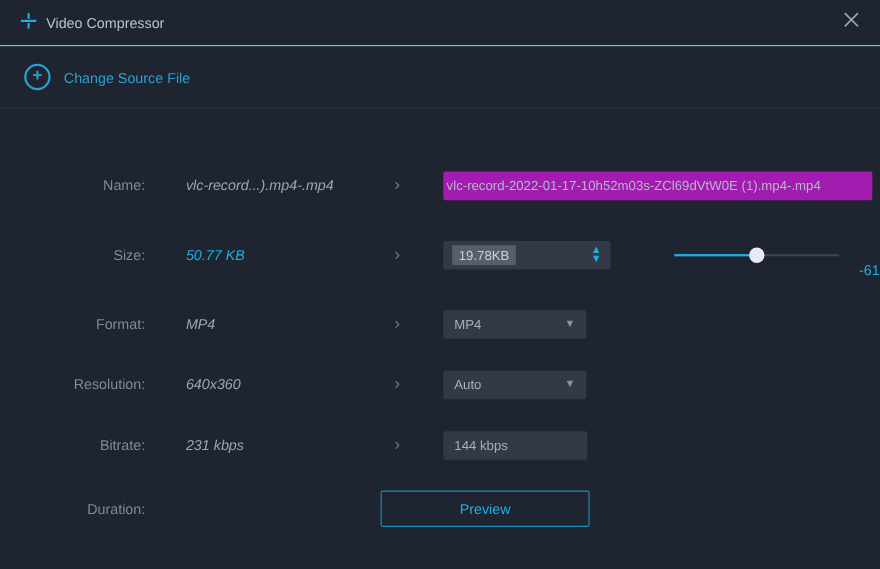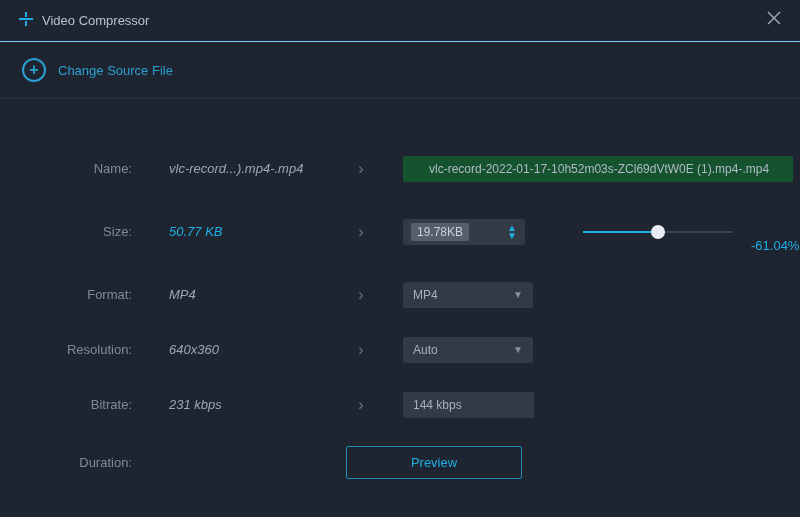--- a/index.html
+++ b/index.html
@@ -74,34 +74,34 @@
     font-style: italic;
   }
   .val-blue { color: #1eaee5; }
   .chev {
     color: #6b7585;
     font-size: 16px;
     display: flex;
     justify-content: center;
   }
   .out-text {
-    background: #14532d;
+    background: #a21caf;
     color: #b1bac8;
-    padding: 6px 26px;
+    padding: 6px 3px;
     border-radius: 2px;
     width: 390px;
     overflow: hidden;
     white-space: nowrap;
     font-size: 12px;
   }
   .spinner {
     background: #333a46;
     padding: 4px 8px;
     border-radius: 2px;
-    width: 122px;
+    width: 152px;
     display: flex;
     align-items: center;
     justify-content: space-between;
   }
   .spinner-val {
     background: #565e6a;
     color: #c7d0dd;
     padding: 2px 6px;
     font-size: 12px;
   }
@@ -176,21 +176,21 @@
     border-radius: 2px;
     width: 131px;
     font-size: 12px;
   }
   .preview-btn {
     border: 1px solid #1b8fb8;
     color: #1eaee5;
     background: transparent;
     padding: 8px 0;
     border-radius: 2px;
-    width: 176px;
+    width: 190px;
     text-align: center;
     font-size: 13px;
   }
   .row-duration {
     grid-template-columns: 110px 160px 30px 1fr;
   }
 </style>
 </head>
 <body>
 

